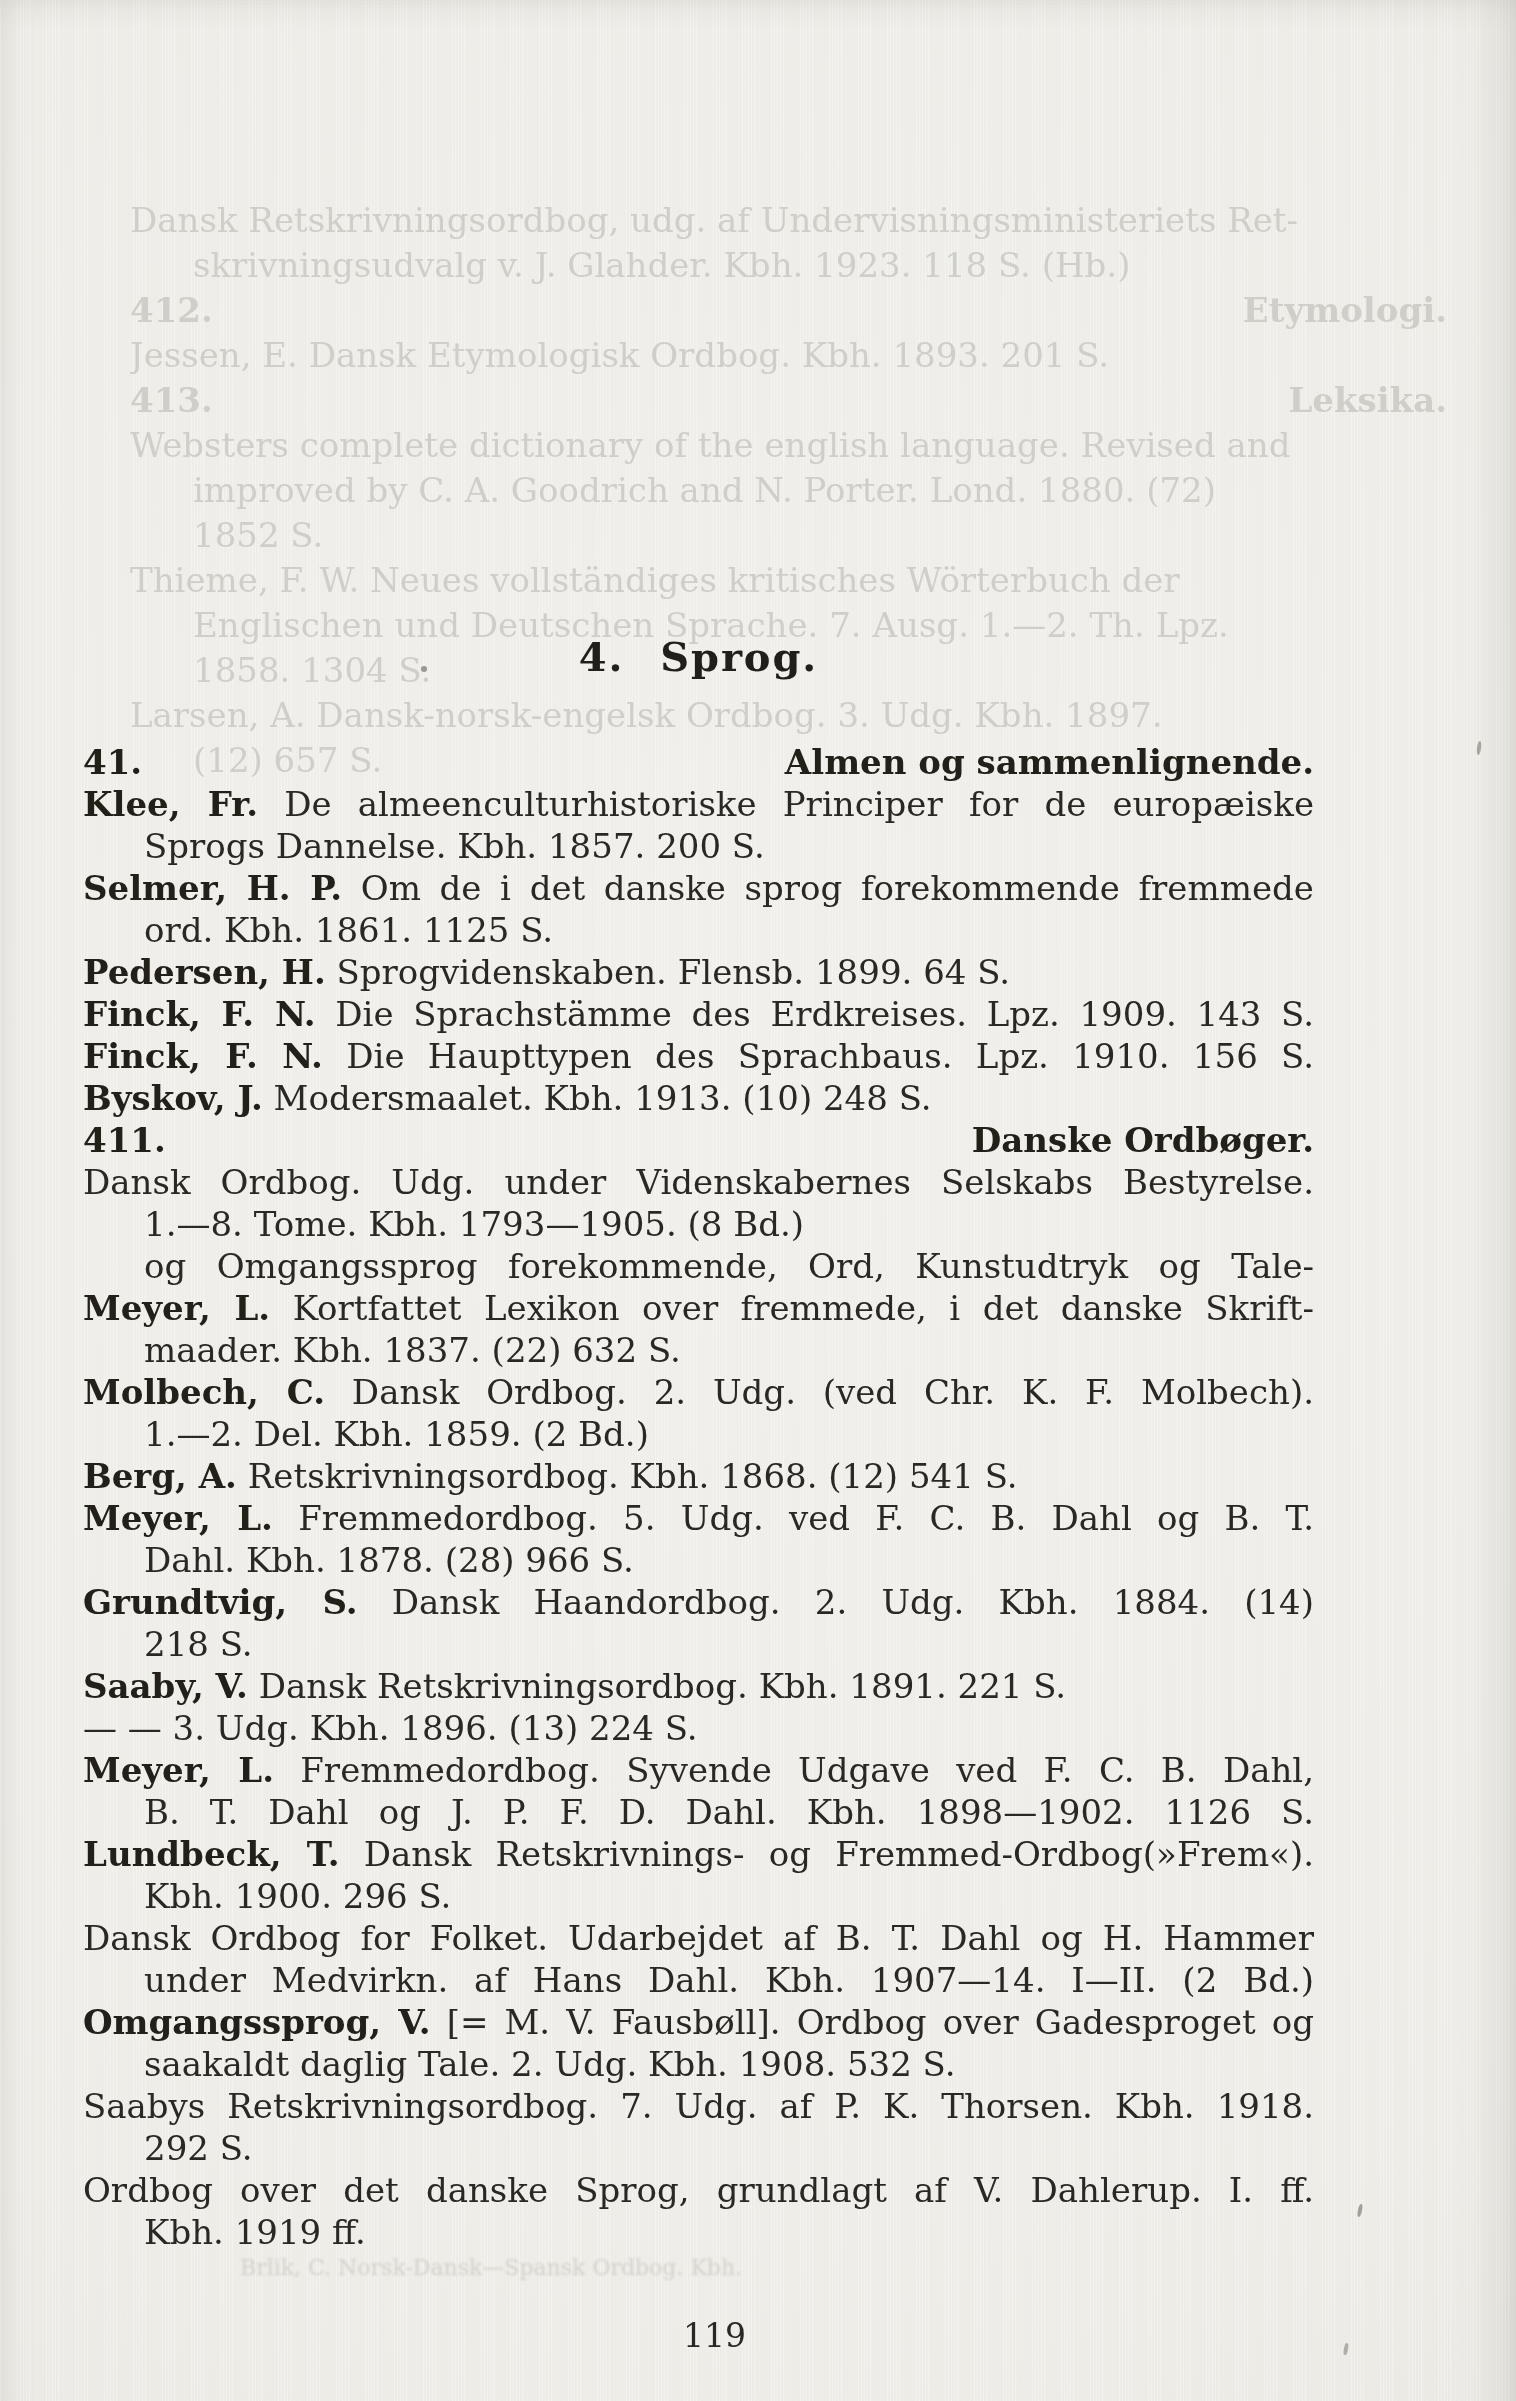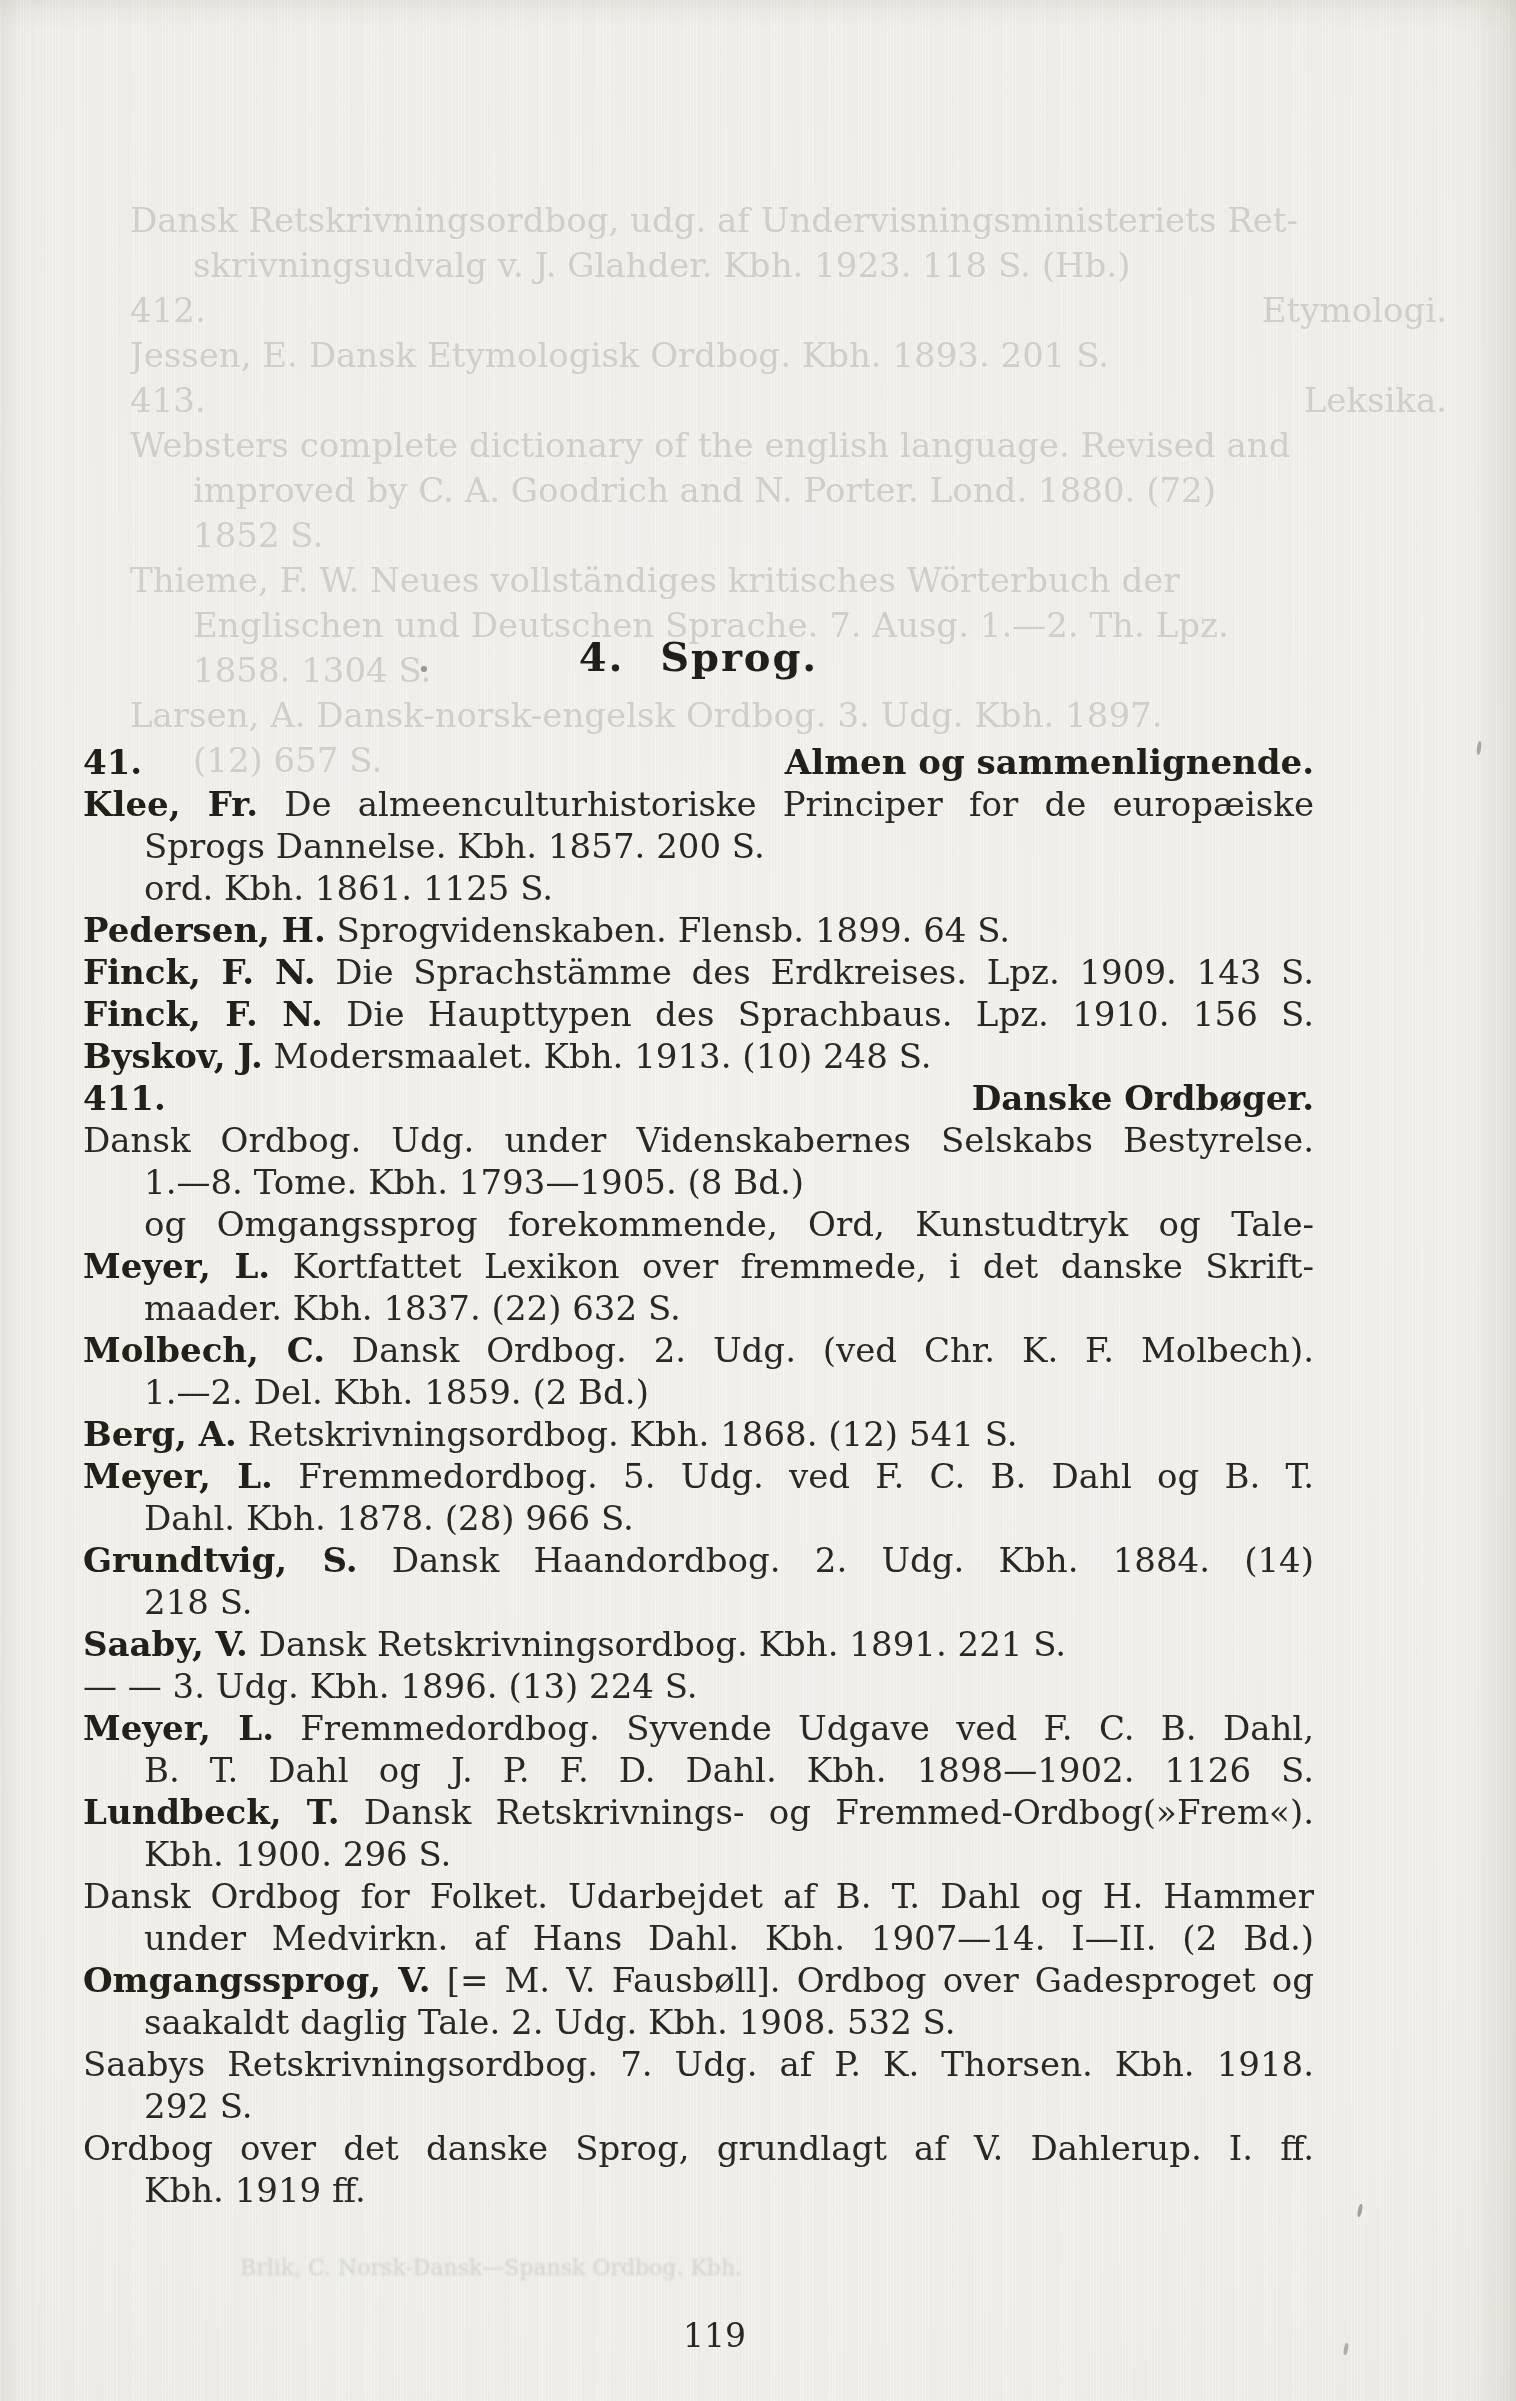--- a/index.html
+++ b/index.html
@@ -27,21 +27,21 @@
   .bleed {
     position: absolute;
     top: 198px; left: 130px; width: 1317px;
     color: #cfcec8;
     filter: blur(0.7px);
     font-size: 34px;
     user-select: none;
   }
   .bleed .bline { height: 45px; line-height: 45px; white-space: nowrap; overflow: hidden; }
   .bleed .cont { padding-left: 63px; }
-  .bleed .bhead { display: flex; justify-content: space-between; font-weight: normal; }
+  .bleed .bhead { display: flex; justify-content: space-between; font-weight: bold; }
   .bleed-bottom {
     position: absolute;
     top: 2232px; left: 240px; width: 1105px;
     color: #d3d2cc;
     filter: blur(0.8px);
     font-size: 22px; line-height: 42px;
     white-space: nowrap; overflow: hidden;
     user-select: none;
     margin-top: 15px;
   }
@@ -122,20 +122,21 @@
 
   <div class="main">
     <div class="title">4. Sprog.</div>
     <div id="sections">
         <div class="sec-head">
           <span>41.</span>
           <span>Almen og sammenlignende.</span>
         </div>
         <div class="line just"><b class="author">Klee, Fr.</b> De almeenculturhistoriske Principer for de europæiske</div>
         <div class="line cont">Sprogs Dannelse. Kbh. 1857. 200 S.</div>
+        <div class="line just"><b class="author">Selmer, H. P.</b> Om de i det danske sprog forekommende fremmede</div>
         <div class="line cont">ord. Kbh. 1861. 1125 S.</div>
         <div class="line"><b class="author">Pedersen, H.</b> Sprogvidenskaben. Flensb. 1899. 64 S.</div>
         <div class="line just"><b class="author">Finck, F. N.</b> Die Sprachstämme des Erdkreises. Lpz. 1909. 143 S.</div>
         <div class="line just"><b class="author">Finck, F. N.</b> Die Haupttypen des Sprachbaus. Lpz. 1910. 156 S.</div>
         <div class="line"><b class="author">Byskov, J.</b> Modersmaalet. Kbh. 1913. (10) 248 S.</div>
         <div class="sec-head">
           <span>411.</span>
           <span>Danske Ordbøger.</span>
         </div>
         <div class="line just">Dansk Ordbog. Udg. under Videnskabernes Selskabs Bestyrelse.</div>

